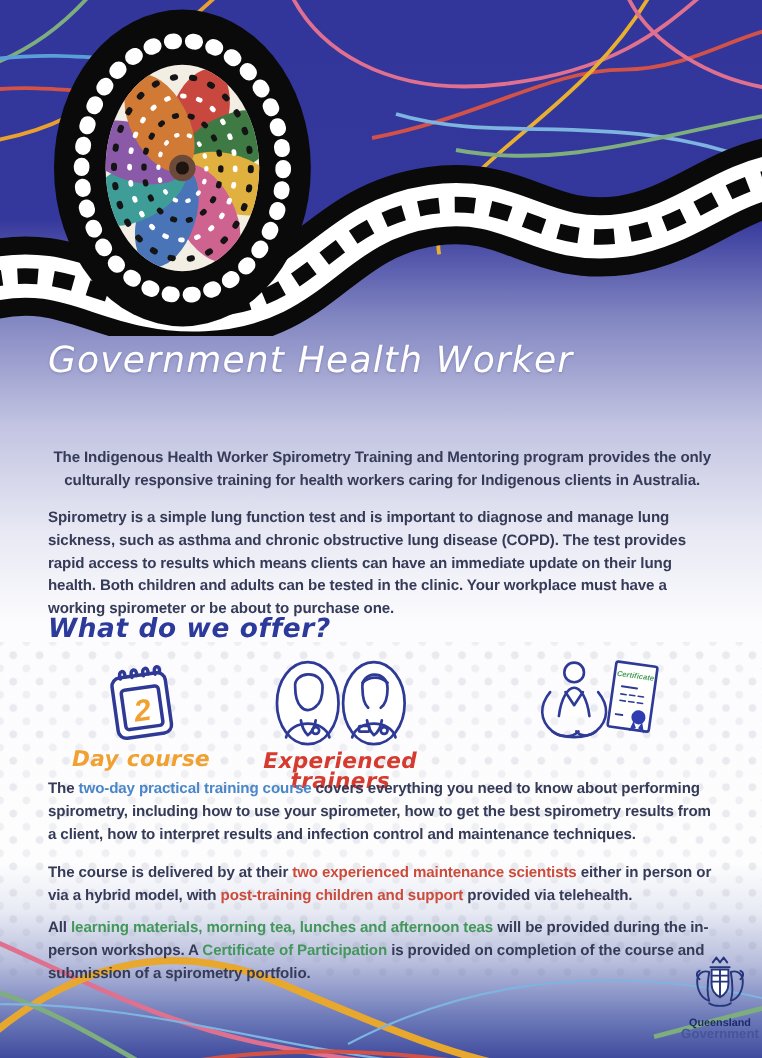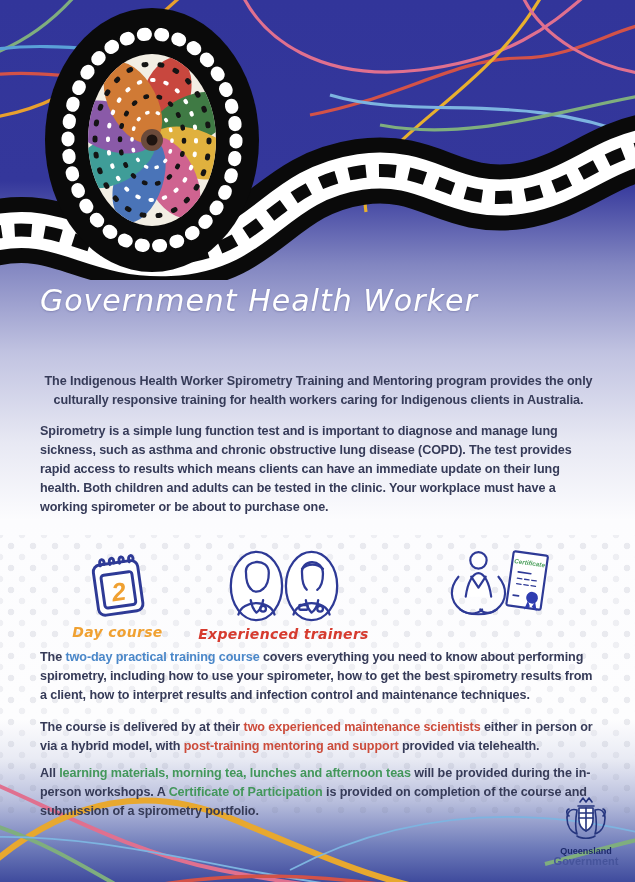--- a/index.html
+++ b/index.html
@@ -54,31 +54,31 @@
     color:#2b3a9b;
     font-family:"DejaVu Sans",cursive;
     font-style:italic;font-weight:bold;
     font-size:22px;letter-spacing:0.5px;
   }
   .offer-item{text-align:center;}
   .offer-item .icon-box{display:flex;justify-content:center;}
   .offer-label{
     font-family:"DejaVu Sans",cursive;
     font-style:italic;font-weight:bold;
-    font-size:14px;line-height:17px;letter-spacing:0.3px;
+    font-size:18px;line-height:17px;letter-spacing:0.3px;
     margin-top:2px;
   }
   .col1{left:55px;top:548px;width:125px;}
   .col2{left:196px;top:548px;width:175px;}
   .col3{left:388px;top:544px;width:210px;}
   .label-orange{color:#f0a132;}
   .label-red{color:#d63b2f;}
   .label-green{color:#4da05d;}
   .gov-logo{
-    left:551px;top:796px;width:70px;
+    left:565px;top:796px;width:70px;
     text-align:center;z-index:2;
   }
   .gov-logo .gov-name{
     font-size:9px;line-height:10px;font-weight:bold;color:#1d2a6b;
   }
   .gov-logo .gov-sub{
     font-size:11px;line-height:10px;font-weight:bold;color:#46549b;
   }
 </style>
 </head>
@@ -148,20 +148,21 @@
   </svg>
 
   <div class="content page-title">
     <div>Government Health Worker</div>
   </div>
 
   <div class="content body-par p1">The Indigenous Health Worker Spirometry Training and Mentoring program provides the only culturally responsive training for health workers caring for Indigenous clients in Australia.</div>
 
   <div class="content body-par p2">Spirometry is a simple lung function test and is important to diagnose and manage lung sickness, such as asthma and chronic obstructive lung disease (COPD). The test provides rapid access to results which means clients can have an immediate update on their lung health. Both children and adults can be tested in the clinic. Your workplace must have a working spirometer or be about to purchase one.</div>
 
+  <div class="content offer-heading">What do we offer?</div>
 
   <div class="content offer-item col1">
     <div class="icon-box">
       <svg width="72" height="74" viewBox="0 0 72 76">
         <g transform="rotate(-8 36 40)" fill="none" stroke="#2e3a96" stroke-width="3" stroke-linecap="round">
           <rect x="13" y="15" width="46" height="52" rx="7" fill="#ffffff"></rect>
           <path d="M 21,16 C 19,8 27,8 25,15"></path>
           <path d="M 31,16 C 29,8 37,8 35,15"></path>
           <path d="M 41,16 C 39,8 47,8 45,15"></path>
           <path d="M 51,16 C 49,8 57,8 55,15"></path>
@@ -221,21 +222,21 @@
         </g>
       </svg>
     </div>
   </div>
 
   <div class="content body-par p3">
     <span>The </span><span class="hl hl-blue">two-day practical training course</span><span> covers everything you need to know about performing spirometry, including how to use your spirometer, how to get the best spirometry results from a client, how to interpret results and infection control and maintenance techniques.</span>
   </div>
 
   <div class="content body-par p4">
-    <span>The course is delivered by at their </span><span class="hl hl-red">two experienced maintenance scientists</span><span> either in person or via a hybrid model, with </span><span class="hl hl-red">post-training mentoring and support</span><span> provided via telehealth.</span>
+    <span>The course is delivered by at their </span><span class="hl hl-red">two experienced maintenance scientists</span><span> either in person or via a hybrid model, with </span><span class="hl hl-red">post-training children and support</span><span> provided via telehealth.</span>
   </div>
 
   <div class="content body-par p5">
     <span>All </span><span class="hl hl-green">learning materials, morning tea, lunches and afternoon teas</span><span> will be provided during the in-person workshops. A </span><span class="hl hl-green">Certificate of Participation</span><span> is provided on completion of the course and submission of a spirometry portfolio.</span>
   </div>
 
   <div class="content gov-logo">
     <svg width="46" height="46" viewBox="0 0 46 46">
       <g fill="none" stroke="#25357e" stroke-width="1.6" stroke-linecap="round" stroke-linejoin="round">
         <path d="M 17,6 L 20,2 L 23,6 L 26,2 L 29,6"></path>

